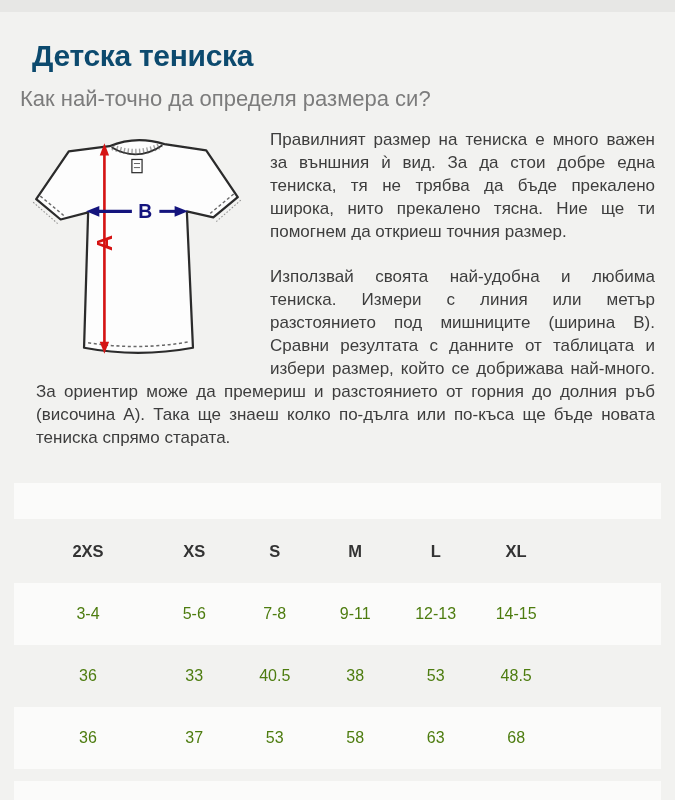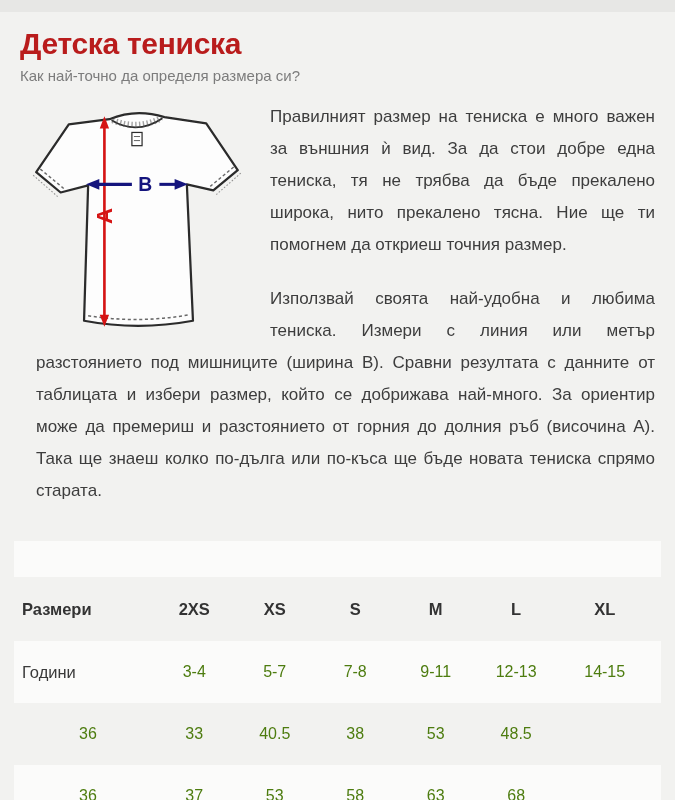--- a/index.html
+++ b/index.html
@@ -6,37 +6,37 @@
   body{
     width:675px;height:800px;
     background:#f2f2f0;
     font-family:"Liberation Sans", sans-serif;
     color:#3d3d3d;
     overflow:hidden;
   }
   .top-strip{height:12px;background:#e7e7e5;}
   .content{padding:14px 20px 0 20px;}
   .title{
-    font-size:30px;font-weight:600;color:#b91c1c;
-    margin:0;line-height:1.2;letter-spacing:-0.3px;
+    font-size:30px;font-weight:600;color:#0c4a6e;
+    margin:12px;line-height:1.2;letter-spacing:-0.3px;
   }
   .subtitle{
-    font-size:15px;font-weight:400;color:#7c7c7c;
+    font-size:22px;font-weight:400;color:#7c7c7c;
     margin:5px 0 16px 0;line-height:1.2;
   }
   .intro{overflow:visible;}
   .intro::after{content:"";display:block;clear:both;}
   .diagram{
     float:left;
     width:216px;
     padding-left:10px;
     margin:6px 24px 4px 0;
   }
   .intro p{
-    font-size:17px;line-height:32px;color:#3d3d3d;
+    font-size:17px;line-height:23px;color:#3d3d3d;
     text-align:justify;margin:0 0 22px 16px;
   }
   
   .size-table{margin:12px 14px 0 14px;}
   .t-row{
     display:grid;
     grid-template-columns:132px repeat(5,1fr) 1.2fr;
     align-items:center;
     padding:0 8px;
   }
@@ -102,33 +102,31 @@
     <p>Използвай своята най-удобна и любима тениска. Измери с линия или метър разстоянието под мишниците (ширина B). Сравни резултата с данните от таблицата и избери размер, който се добрижава най-много. За ориентир може да премериш и разстоянието от горния до долния ръб (височина А). Така ще знаеш колко по-дълга или по-къса ще бъде новата тениска спрямо старата.</p>
   </div>
 
 </div>
 
 <div class="size-table">
 
   <div class="t-row spacer-top row-white"></div>
 
   <div class="t-row header-row">
-    <div class="label-cell">Размери</div>
     <div class="cell">2XS</div>
     <div class="cell">XS</div>
     <div class="cell">S</div>
     <div class="cell">M</div>
     <div class="cell">L</div>
     <div class="cell">XL</div>
   </div>
 
   <div class="t-row data-row row-white">
-    <div class="label-cell">Години</div>
     <div class="cell">3-4</div>
-    <div class="cell">5-7</div>
+    <div class="cell">5-6</div>
     <div class="cell">7-8</div>
     <div class="cell">9-11</div>
     <div class="cell">12-13</div>
     <div class="cell">14-15</div>
   </div>
 
   <div class="t-row data-row">
     <div class="cell">36</div>
     <div class="cell">33</div>
     <div class="cell">40.5</div>

